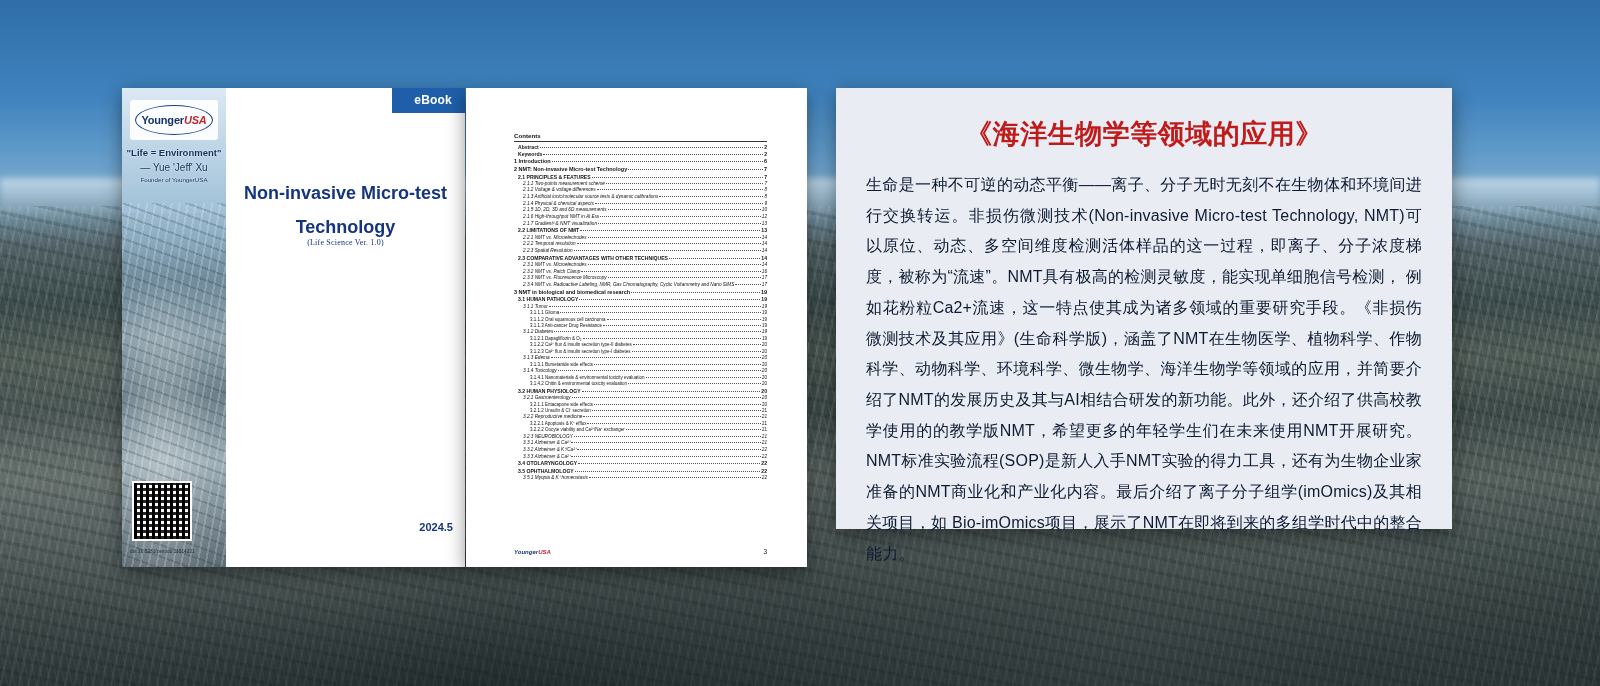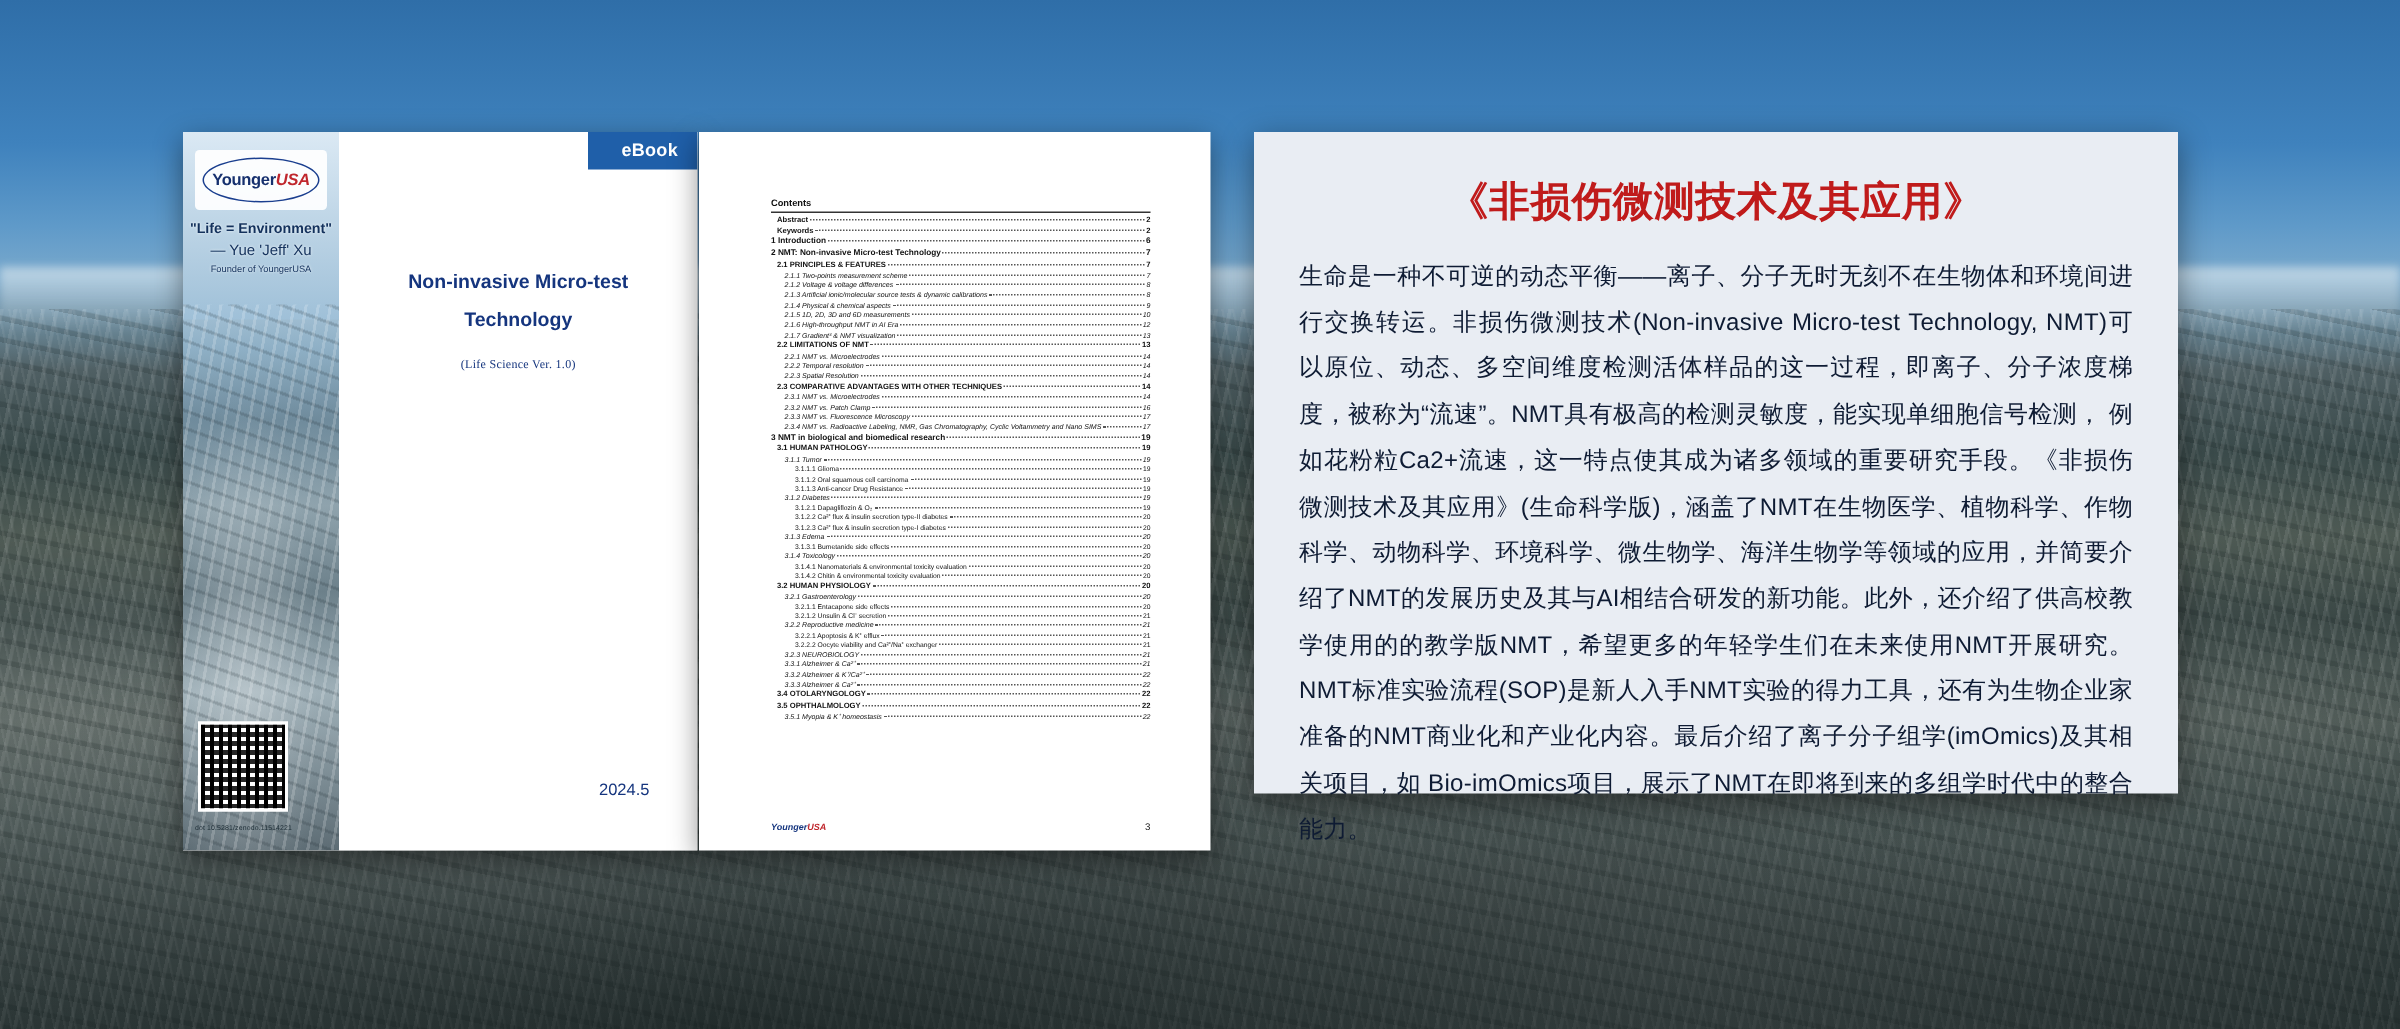--- a/index.html
+++ b/index.html
@@ -163,40 +163,40 @@
     padding: 5px 13px 6px 22px;
     letter-spacing: 0.2px;
   }
   .cover-title {
     position: absolute;
     left: 0; right: 0;
     top: 88px;
     text-align: center;
     color: #15357e;
     font-weight: bold;
-    font-size: 13px;
+    font-size: 18px;
     line-height: 1.9;
     padding: 0 10px;
   }
   .cover-subtitle {
     position: absolute;
     left: 0; right: 0;
     top: 150px;
     text-align: center;
     color: #15357e;
     font-size: 8px;
     letter-spacing: 0.2px;
     font-family: Liberation Serif, serif;
   }
   .cover-date {
     position: absolute;
-    right: 32px;
+    right: 12px;
     bottom: 34px;
     color: #15357e;
-    font-weight: normal;
+    font-weight: bold;
     font-size: 11px;
   }
 
   
   .toc {
     position: absolute;
     left: 466px;
     top: 88px;
     width: 341px;
     height: 479px;
@@ -586,17 +586,17 @@
           </div>
         </div>
     </div>
     <div class="toc-footer">
       <div class="brand"><span>Younger</span><span class="usa">USA</span></div>
       <div class="pageno">3</div>
     </div>
   </div>
 
   <div class="panel">
-    <div class="panel-title">《非损伤微测技术及其应用》</div>
+    <div class="panel-title">《海洋生物学等领域的应用》</div>
     <div class="panel-body">生命是一种不可逆的动态平衡——离子、分子无时无刻不在生物体和环境间进行交换转运。非损伤微测技术(Non-invasive Micro-test Technology, NMT)可以原位、动态、多空间维度检测活体样品的这一过程，即离子、分子浓度梯度，被称为“流速”。NMT具有极高的检测灵敏度，能实现单细胞信号检测， 例如花粉粒Ca2+流速，这一特点使其成为诸多领域的重要研究手段。《非损伤微测技术及其应用》(生命科学版)，涵盖了NMT在生物医学、植物科学、作物科学、动物科学、环境科学、微生物学、海洋生物学等领域的应用，并简要介绍了NMT的发展历史及其与AI相结合研发的新功能。此外，还介绍了供高校教学使用的的教学版NMT，希望更多的年轻学生们在未来使用NMT开展研究。NMT标准实验流程(SOP)是新人入手NMT实验的得力工具，还有为生物企业家准备的NMT商业化和产业化内容。最后介绍了离子分子组学(imOmics)及其相关项目，如 Bio-imOmics项目，展示了NMT在即将到来的多组学时代中的整合能力。</div>
   </div>
 
 </div>
 
 </body></html>

